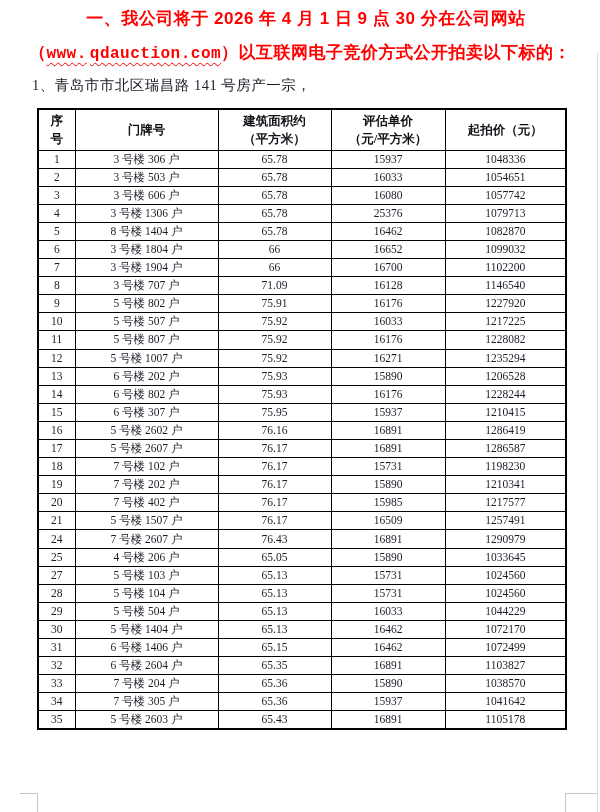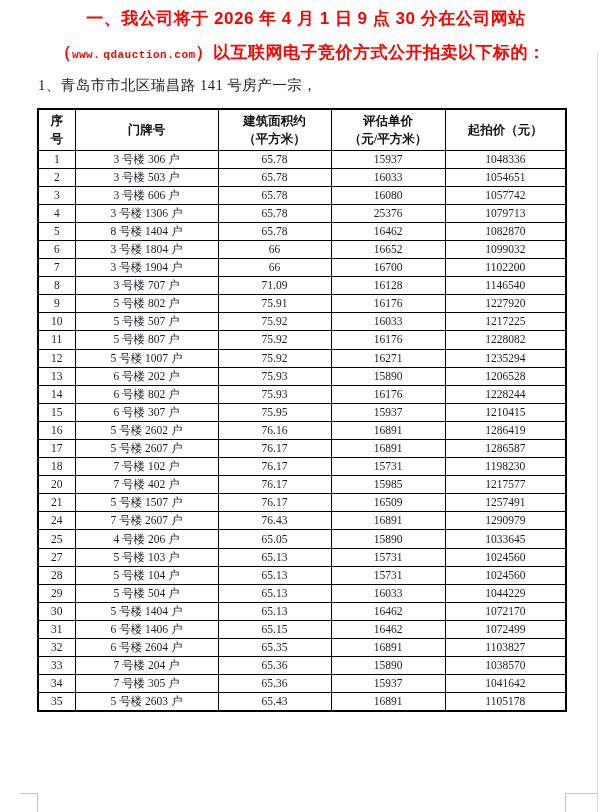--- a/index.html
+++ b/index.html
@@ -19,31 +19,32 @@
     font-weight: bold;
     font-size: 17px;
     font-family: "Liberation Sans", sans-serif;
     letter-spacing: 0.5px;
     white-space: nowrap;
   }
   .title-line.l1 { top: 7px; padding-left: 12px; }
   .title-line.l2 { top: 41px; }
   .url-part {
     font-family: "Liberation Mono", monospace;
-    font-size: 11px;
+    font-size: 16px;
+    text-decoration: underline;
     text-decoration-style: wavy;
     text-decoration-color: #ff0000;
     text-decoration-thickness: 1px;
     text-underline-offset: 4px;
   }
   .url-part.first { margin-right: 3px; }
   .lot-heading {
     position: absolute;
     top: 76px;
-    left: 38px;
+    left: 32px;
     font-size: 14.5px;
     color: #1c1c28;
     letter-spacing: 0.5px;
   }
   table.lots {
     position: absolute;
     top: 108px;
     left: 37px;
     width: 528px;
     border-collapse: collapse;
@@ -248,20 +249,27 @@
           <td>1286587</td>
         </tr>
         <tr>
           <td>18</td>
           <td>7 号楼 102 户</td>
           <td>76.17</td>
           <td>15731</td>
           <td>1198230</td>
         </tr>
         <tr>
+          <td>19</td>
+          <td>7 号楼 202 户</td>
+          <td>76.17</td>
+          <td>15890</td>
+          <td>1210341</td>
+        </tr>
+        <tr>
           <td>20</td>
           <td>7 号楼 402 户</td>
           <td>76.17</td>
           <td>15985</td>
           <td>1217577</td>
         </tr>
         <tr>
           <td>21</td>
           <td>5 号楼 1507 户</td>
           <td>76.17</td>

